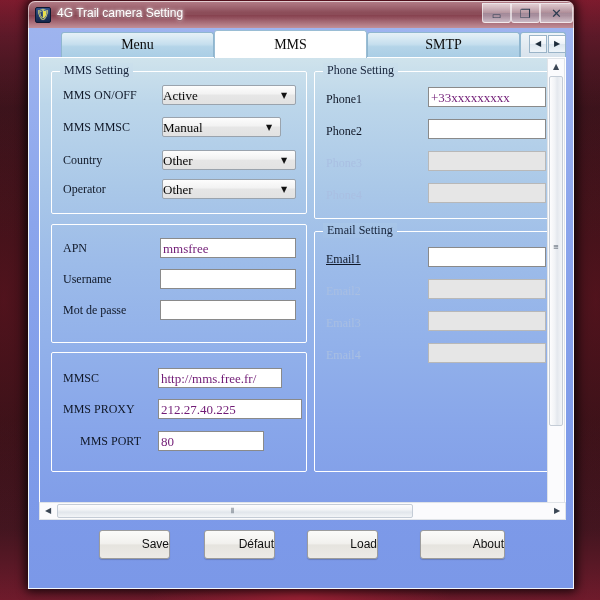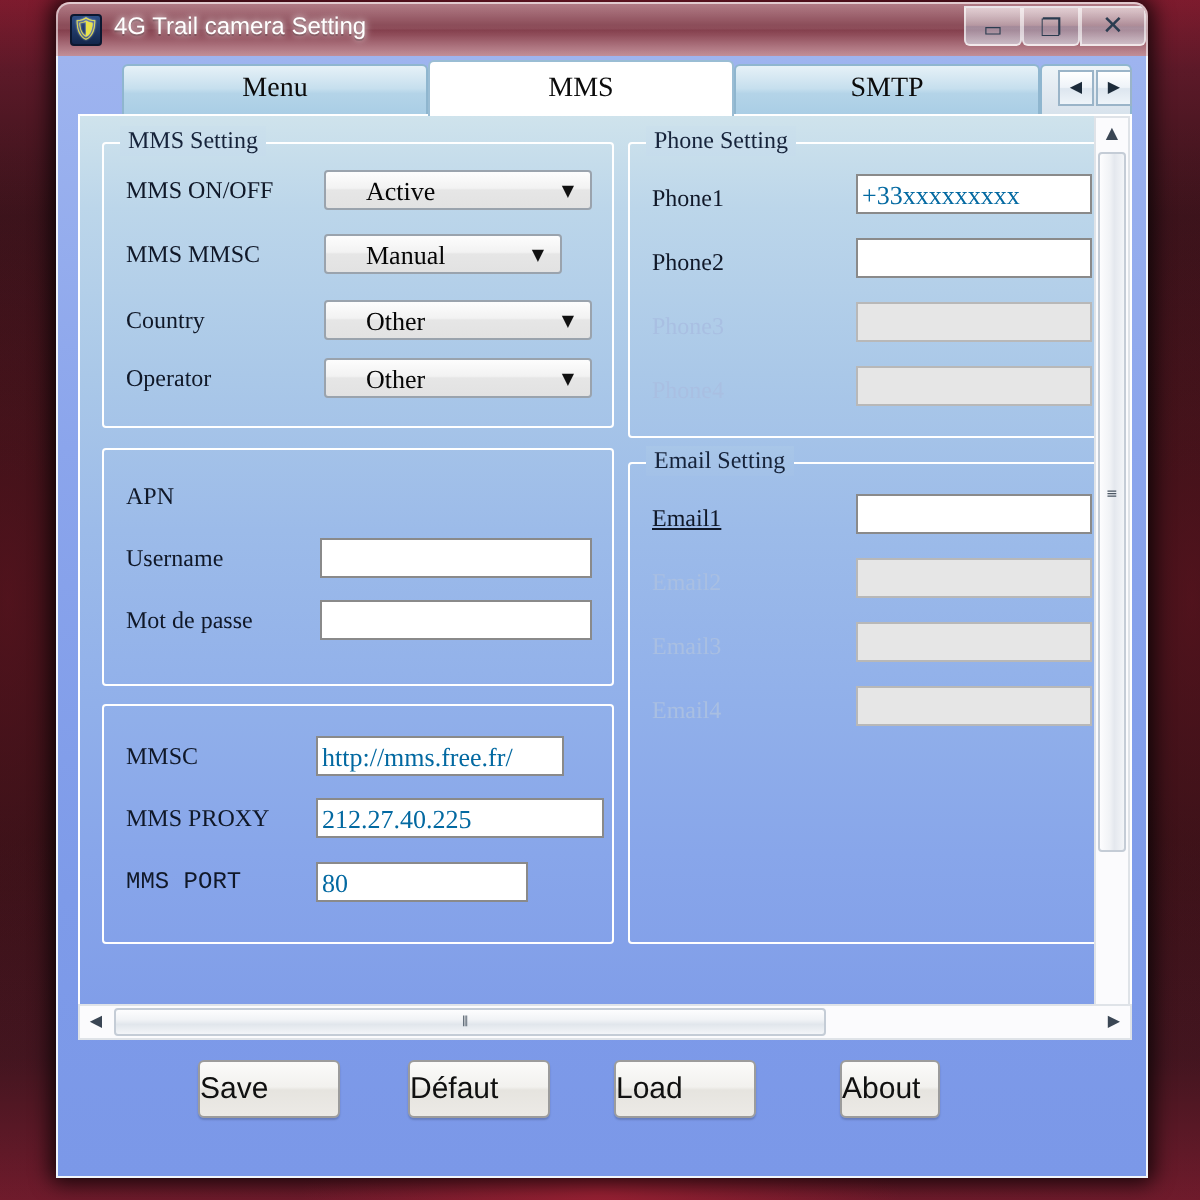--- a/index.html
+++ b/index.html
@@ -214,21 +214,21 @@
   }
   .fieldlabel.dim { color: #a9bfe2; }
 
   .tbox {
     position: absolute;
     box-sizing: border-box;
     border: 1px solid #8a8a8a;
     background: #ffffff;
     font-family: "Liberation Serif", serif;
     font-size: 13px;
-    color: #0369a1;
+    color: #701a75;
     padding: 0 2px;
     line-height: 19px;
     overflow: hidden;
     white-space: nowrap;
   }
   .tbox.disabled {
     background: #e6e6e6;
     border-color: #b8b8b8;
     color: #9a9a9a;
   }
@@ -236,21 +236,21 @@
   .combo {
     position: absolute;
     box-sizing: border-box;
     border: 1px solid #9aa3ad;
     border-radius: 2px;
     background: linear-gradient(180deg,#fdfdfd 0%,#f2f2f2 45%,#e6e6e6 50%,#e2e2e2 100%);
     font-family: "Liberation Serif", serif;
     font-size: 13px;
     color: #060606;
     line-height: 19px;
-    padding-left: 20px;
+    padding-left: 0;
     overflow: hidden;
     white-space: nowrap;
   }
   .combo .arrow {
     position: absolute;
     right: 6px; top: 0;
     width: 10px;
     font-family: "DejaVu Sans", sans-serif;
     font-size: 8px;
     color: #111;
@@ -294,23 +294,23 @@
 
   
   .pbtn {
     position: absolute;
     height: 29px;
     box-sizing: border-box;
     border: 1px solid #9c9c9c;
     border-radius: 3px;
     background: linear-gradient(180deg,#fbfbfa 0%,#f2f1ee 46%,#e6e4df 52%,#eceae6 100%);
     font-family: "Liberation Sans", sans-serif;
-    font-size: 15px;
+    font-size: 12px;
     color: #101010;
-    text-align: left;
+    text-align: right;
     line-height: 27px;
     box-shadow: 0 1px 1px rgba(0,0,0,0.18);
   }
 </style>
 </head>
 <body>
 
 <div id="desktop"></div>
 
 <div id="window">
@@ -367,35 +367,36 @@
       </div>
 
       <div class="fieldlabel" style="left:23px; top:124px;">Operator</div>
       <div class="combo" style="left:122px; top:121px; width:134px; height:20px;">
         <span>Other</span>
         <span class="arrow">▼</span>
       </div>
 
       <div class="group" style="left:11px; top:166px; width:256px; height:119px;"></div>
       <div class="fieldlabel" style="left:23px; top:183px;">APN</div>
+      <div class="tbox" style="left:120px; top:180px; width:136px; height:20px;">mmsfree</div>
 
       <div class="fieldlabel" style="left:23px; top:214px;">Username</div>
       <div class="tbox" style="left:120px; top:211px; width:136px; height:20px;"></div>
 
       <div class="fieldlabel" style="left:23px; top:245px;">Mot de passe</div>
       <div class="tbox" style="left:120px; top:242px; width:136px; height:20px;"></div>
 
       <div class="group" style="left:11px; top:294px; width:256px; height:120px;"></div>
       <div class="fieldlabel" style="left:23px; top:313px;">MMSC</div>
       <div class="tbox" style="left:118px; top:310px; width:124px; height:20px;">http://mms.free.fr/</div>
 
       <div class="fieldlabel" style="left:23px; top:344px;">MMS PROXY</div>
       <div class="tbox" style="left:118px; top:341px; width:144px; height:20px;">212.27.40.225</div>
 
-      <div class="fieldlabel" style="left:23px; top:376px;font-family:Liberation Mono, monospace;">MMS PORT</div>
+      <div class="fieldlabel" style="left:40px; top:376px;">MMS PORT</div>
       <div class="tbox" style="left:118px; top:373px; width:106px; height:20px;">80</div>
 
       <div class="group" style="left:274px; top:13px; width:244px; height:148px;">
         <div class="legend" style="background:linear-gradient(180deg,#cbe0ec,#c6dcec);">Phone Setting</div>
       </div>
       <div class="fieldlabel" style="left:286px; top:34px;">Phone1</div>
       <div class="tbox" style="left:388px; top:29px; width:118px; height:20px;">+33xxxxxxxxx</div>
 
       <div class="fieldlabel" style="left:286px; top:66px;">Phone2</div>
       <div class="tbox" style="left:388px; top:61px; width:118px; height:20px;"></div>
@@ -434,16 +435,16 @@
       <div class="sb-arrow" style="left:0; top:0; width:16px; height:16px; line-height:16px;">◀</div>
       <div class="sb-thumb horiz" style="left:17px; top:1px; width:356px; height:14px;">
         <div class="sb-grip" style="left:173px; top:2px;">⦀</div>
       </div>
       <div class="sb-arrow" style="right:0; top:0; width:16px; height:16px; line-height:16px;">▶</div>
     </div>
 
     <div class="pbtn" style="left:70px;  top:502px; width:71px;">Save</div>
     <div class="pbtn" style="left:175px; top:502px; width:71px;">Défaut</div>
     <div class="pbtn" style="left:278px; top:502px; width:71px;">Load</div>
-    <div class="pbtn" style="left:391px; top:502px; width:50px;">About</div>
+    <div class="pbtn" style="left:391px; top:502px; width:85px;">About</div>
 
   </div>
 </div>
 
 </body></html>

